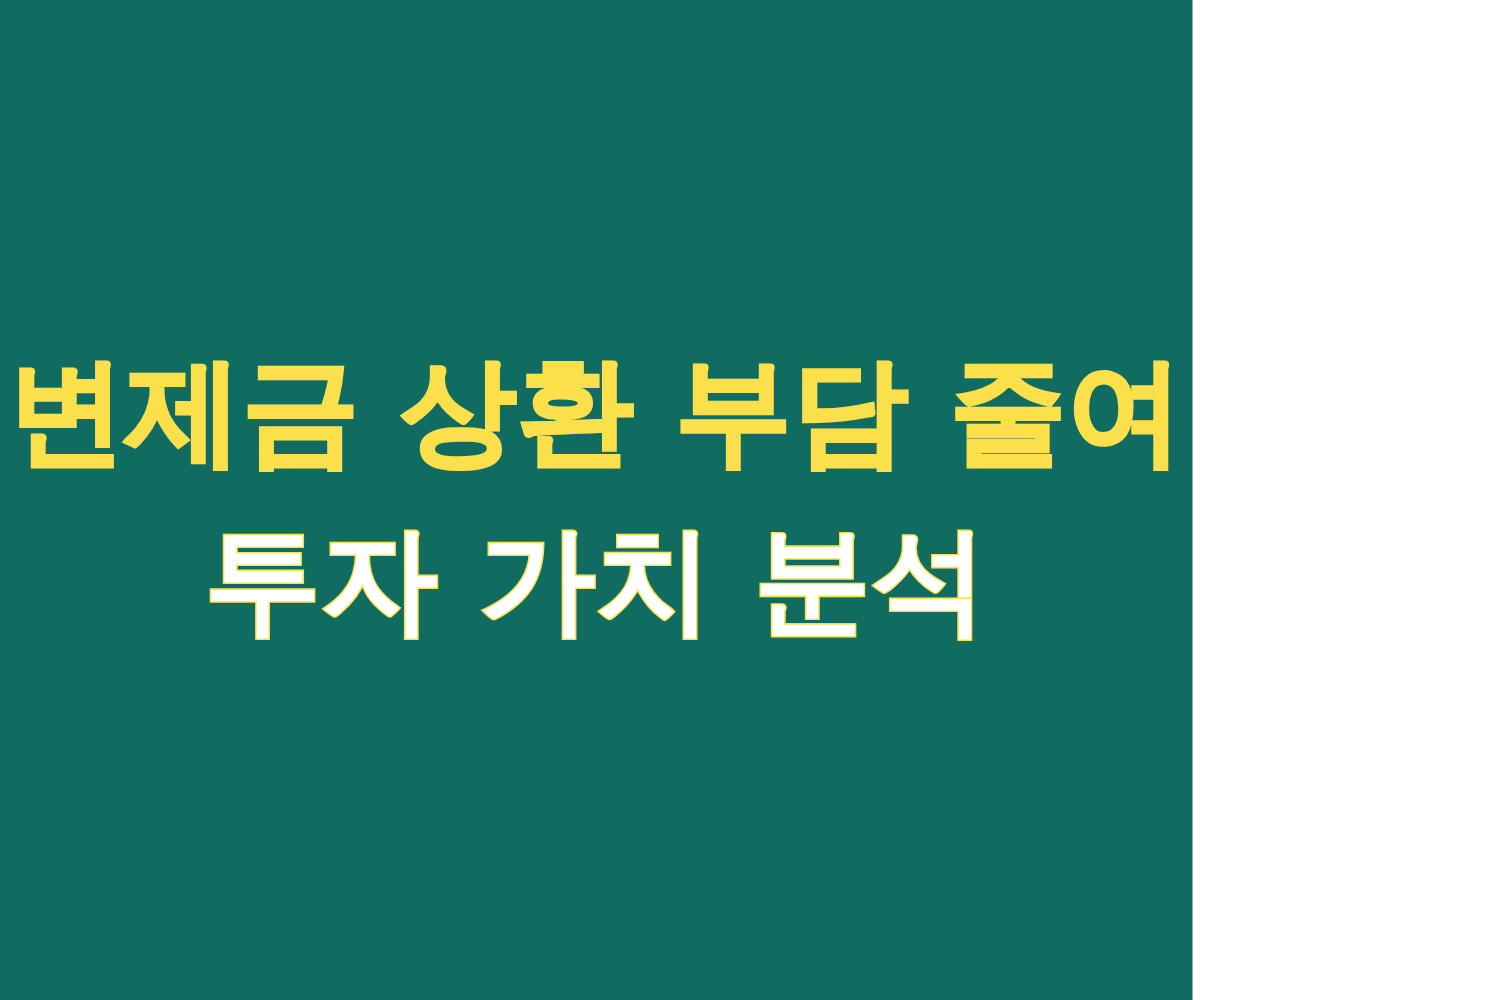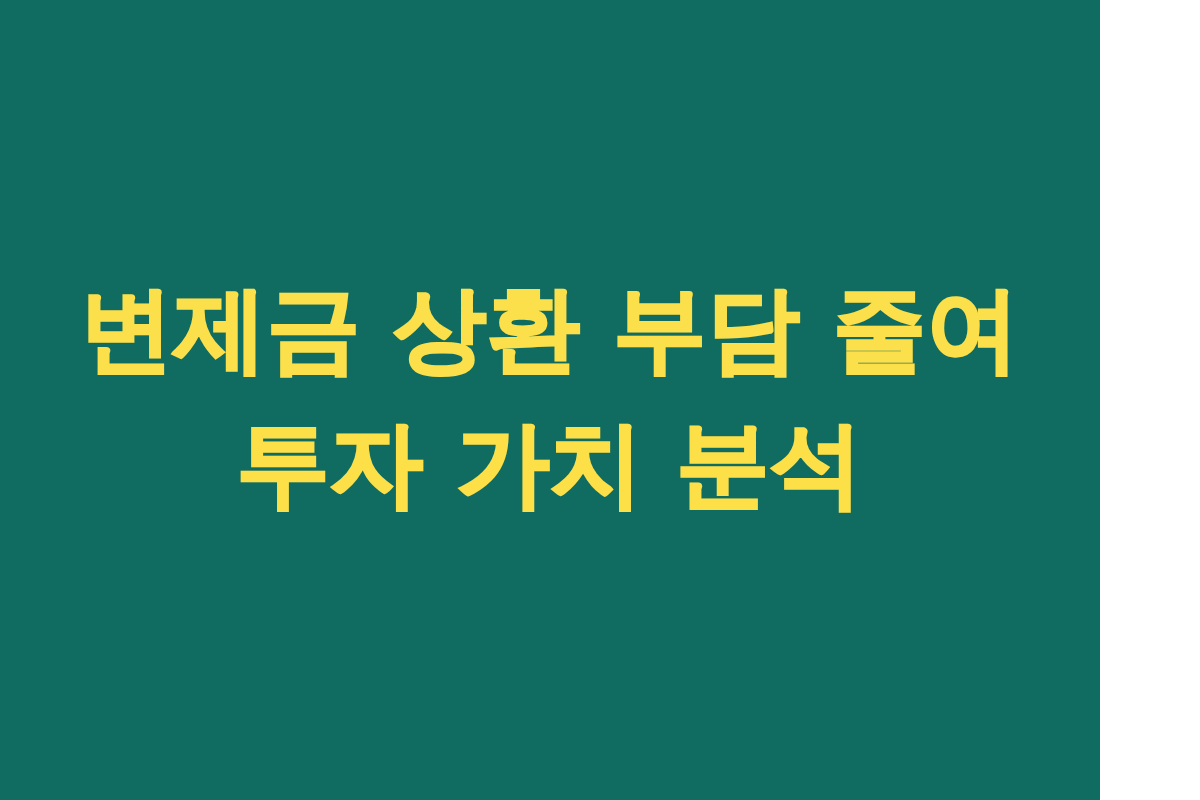--- a/index.html
+++ b/index.html
@@ -9,21 +9,21 @@
   }
   body {
     width: 1200px;
     height: 800px;
     overflow: hidden;
     font-family: "Liberation Sans", "DejaVu Sans", sans-serif;
   }
 
   #thumbnail-card {
     position: relative;
-    width: 1100px;
+    width: 954px;
     height: 800px;
     background-color: #106B61;
     display: flex;
     align-items: center;
     justify-content: flex-end;
     box-sizing: border-box;
   }
 
   #headline-block {
     width: 1100px;
@@ -56,16 +56,16 @@
 </head>
 <body>
 
 <div id="thumbnail-card" style="background-color: rgb(16, 107, 97);">
 
   <div id="headline-block">
 
     <span class="headline-line line-1" style="color: rgb(251, 224, 75); -webkit-text-stroke: 2.5px rgb(251, 224, 75);">변제금 상환 부담 줄여</span>
 
 
-    <span class="headline-line line-3" style="color: #fde047; -webkit-text-stroke: 2.5px rgb(251, 224, 75);">투자 가치 분석</span>
+    <span class="headline-line line-3" style="color: #ffffff; -webkit-text-stroke: 2.5px rgb(251, 224, 75);">투자 가치 분석</span>
 
   </div>
 </div>
 
 </body></html>

